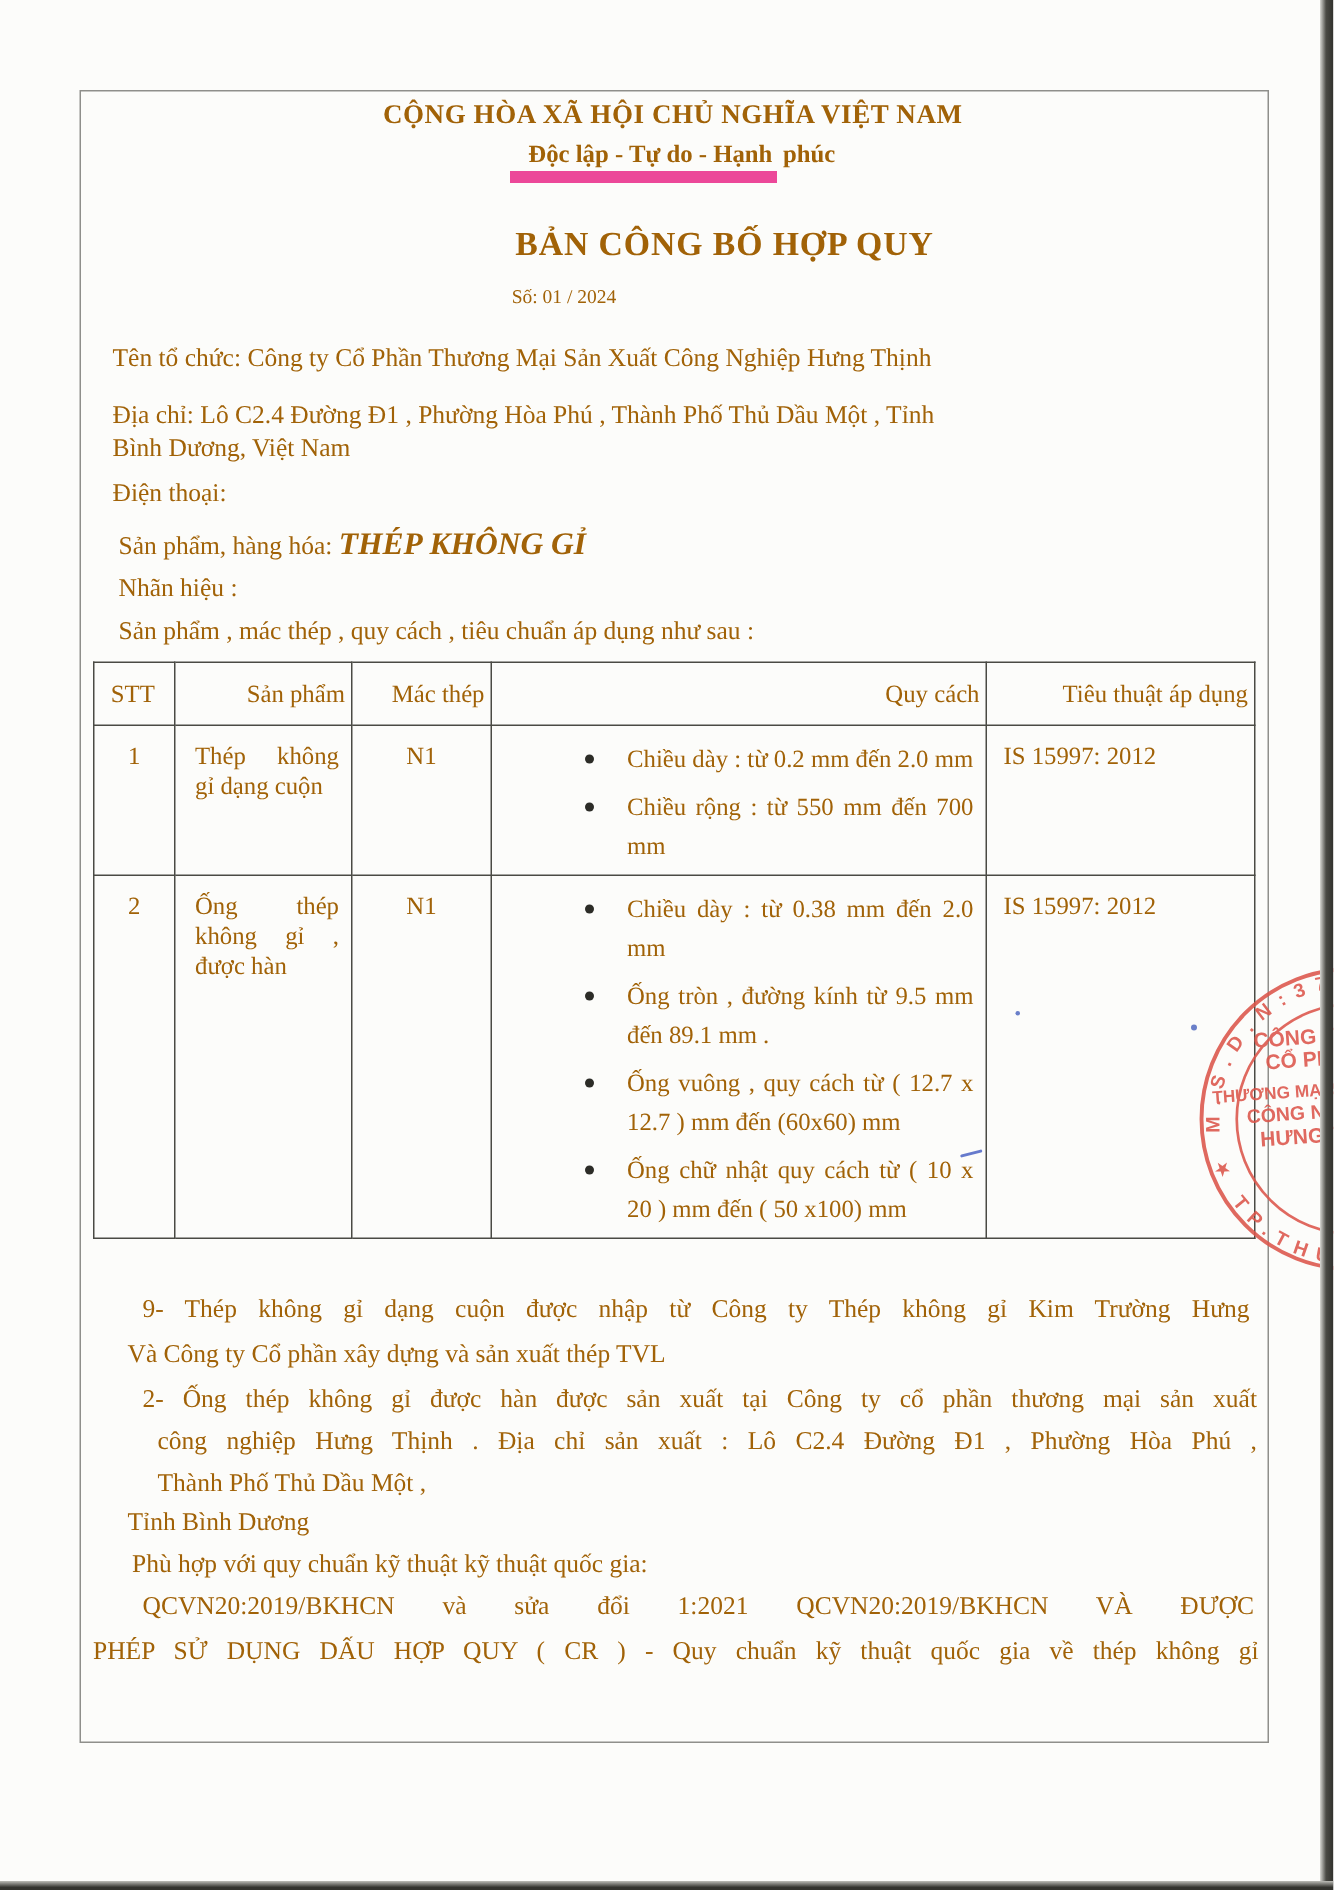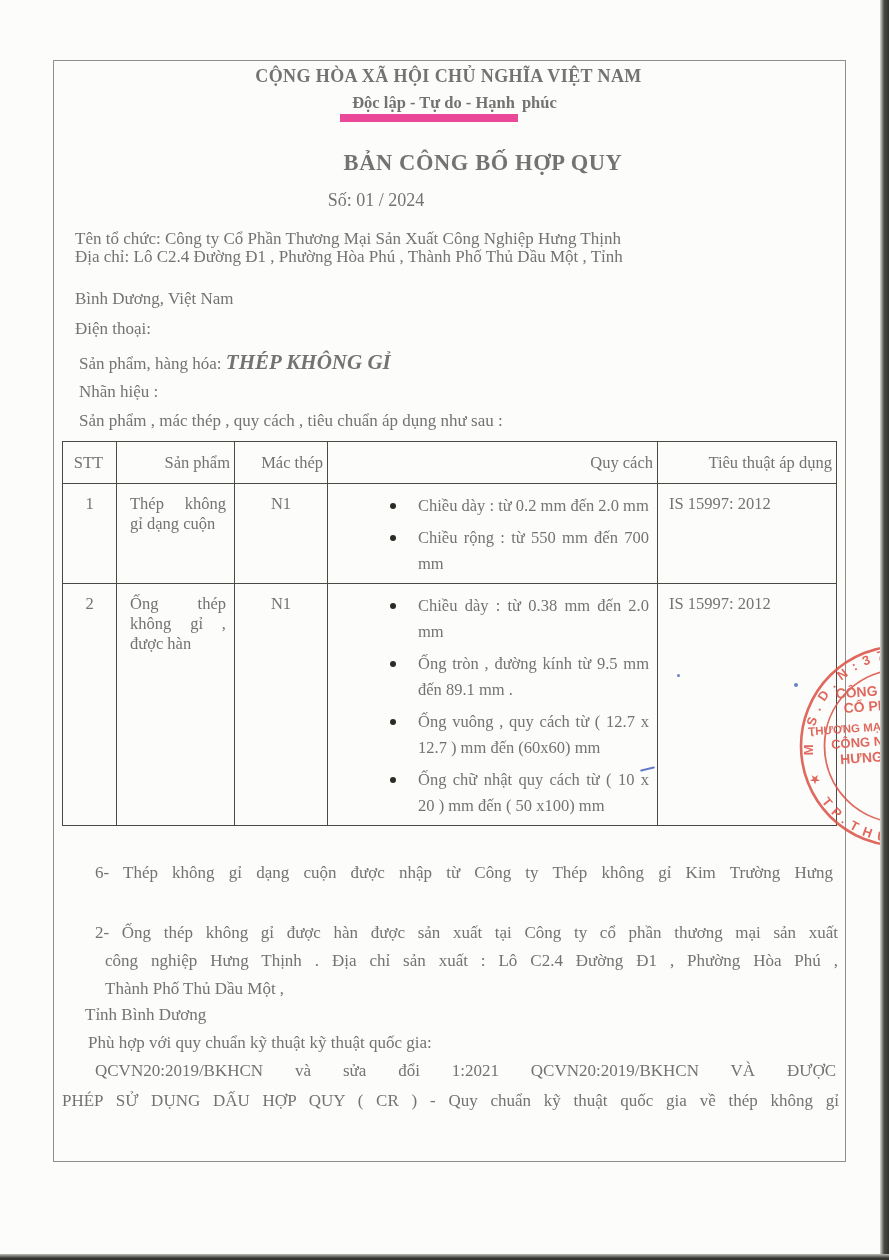--- a/index.html
+++ b/index.html
@@ -1,18 +1,18 @@
 <!DOCTYPE html>
 <html><head>
 <meta charset="utf-8">
 <style>
   html,body{margin:0;padding:0;background:#e8e8e6;}
   .page{
     position:relative;width:889px;height:1260px;background:#fcfcfa;overflow:hidden;
-    font-family:"Liberation Serif","DejaVu Serif",serif;color:#737373;
+    font-family:"Liberation Serif","DejaVu Serif",serif;color:#a16207;
   }
   .abs{position:absolute;}
   
   .frame{position:absolute;left:53px;top:60px;width:791px;height:1100px;
     border:1px solid #8f8f8b;}
   
   .edge-right{position:absolute;top:0;right:0;width:9px;height:1260px;
     background:linear-gradient(to right,#d8d8d4 0%,#4a4a45 45%,#30302c 100%);}
   .edge-bottom{position:absolute;left:0;bottom:0;width:889px;height:6px;
     background:linear-gradient(to bottom,#bdbdb8 0%,#33332f 70%);}
@@ -22,26 +22,26 @@
 
   
   .h-national{left:53px;top:66px;width:791px;text-align:center;
     font-size:18px;font-weight:bold;letter-spacing:.4px;}
   .h-motto{left:53px;top:93px;width:791px;text-align:center;
     font-size:16.5px;font-weight:bold;}
   .h-motto .u{border-bottom:8px solid #ec4899;padding:0 3px 2px 12px;}
   .h-motto .nu{padding-left:4px;}
   .doc-title{left:53px;top:150px;width:860px;text-align:center;
     font-size:22.5px;font-weight:bold;letter-spacing:.6px;}
-  .doc-number{left:53px;top:190px;width:646px;text-align:center;font-size:18px;}
+  .doc-number{left:53px;top:190px;width:646px;text-align:center;font-size:13px;}
 
   .bodyline{font-size:17px;line-height:24px;white-space:nowrap;}
   .jline{font-size:17px;line-height:24px;text-align:justify;text-align-last:justify;}
   .org1{left:75px;top:227px;}
-  .org2{left:75px;top:245px;width:745px;}
+  .org2{left:75px;top:265px;width:745px;}
   .org3{left:75px;top:287px;}
   .phone{left:75px;top:317px;}
   .product{left:79px;top:350px;}
   .product b{font-size:21px;font-style:italic;}
   .brand{left:79px;top:380px;}
   .intro{left:79px;top:409px;}
 
   
   table.spec{position:absolute;left:62px;top:441px;width:774px;
     border-collapse:collapse;table-layout:fixed;font-size:16.5px;}
@@ -143,21 +143,22 @@
             <li>Ống tròn , đường kính từ 9.5 mm đến 89.1 mm .</li>
             <li>Ống vuông , quy cách từ ( 12.7 x 12.7 ) mm đến (60x60) mm</li>
             <li>Ống chữ nhật quy cách từ ( 10 x 20 ) mm đến ( 50 x100) mm</li>
           </ul>
         </td>
         <td class="std">IS 15997: 2012</td>
       </tr>
     </tbody>
   </table>
 
-  <div class="abs jline n1l1">6-  Thép không gỉ dạng cuộn được nhập từ Công ty Thép không gỉ Kim Trường Hưng</div>
+  <div class="abs jline n1l1">9-  Thép không gỉ dạng cuộn được nhập từ Công ty Thép không gỉ Kim Trường Hưng</div>
+  <div class="abs bodyline n1l2">Và Công ty Cổ phần xây dựng và sản xuất thép TVL</div>
   <div class="abs jline n2l1">2-  Ống thép không gỉ được hàn được sản xuất tại Công ty cổ phần thương mại sản xuất</div>
   <div class="abs jline n2l2">công nghiệp Hưng Thịnh . Địa chỉ sản xuất : Lô C2.4 Đường Đ1 , Phường Hòa Phú ,</div>
   <div class="abs bodyline n2l3">Thành Phố Thủ Dầu Một ,</div>
   <div class="abs bodyline prov">Tỉnh Bình Dương</div>
   <div class="abs bodyline conform">Phù hợp với quy chuẩn kỹ thuật kỹ thuật quốc gia:</div>
   <div class="abs jline qcvn1">QCVN20:2019/BKHCN và sửa đổi 1:2021 QCVN20:2019/BKHCN VÀ ĐƯỢC</div>
   <div class="abs jline qcvn2">PHÉP SỬ DỤNG DẤU HỢP QUY ( CR ) -  Quy chuẩn kỹ thuật quốc gia về thép không gỉ</div>
 
   <svg class="stamp" viewBox="0 0 260 260">
     <g fill="none" stroke="#dc554a">

